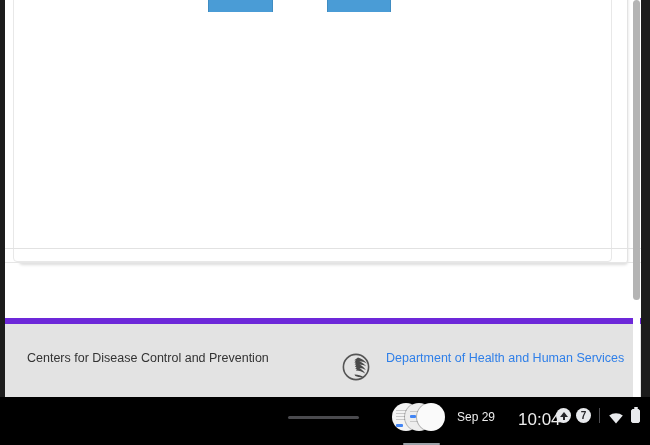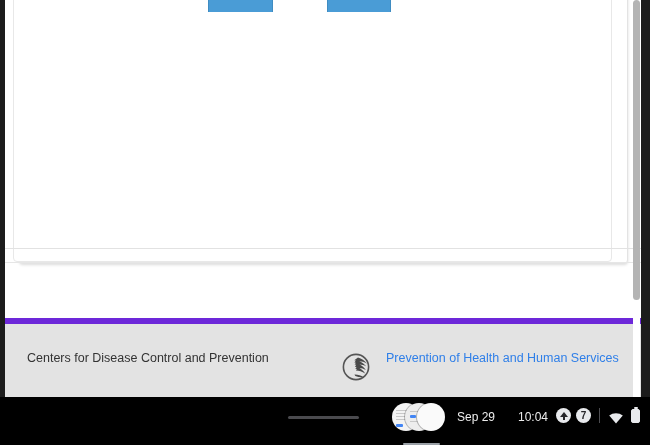--- a/index.html
+++ b/index.html
@@ -102,21 +102,21 @@
   .active-indicator{
     position:absolute;left:403px;bottom:0;width:37px;height:2px;
     background:#9aa0a6;border-radius:2px;
   }
   .shelf-date{
     position:absolute;left:457px;top:13px;
     font-size:12px;color:#ececec;white-space:nowrap;
   }
   .shelf-time{
     position:absolute;left:518px;top:13px;
-    font-size:12px;color:#ececec;white-space:nowrap;
+    font-size:17px;color:#ececec;white-space:nowrap;
   }
   .icon-circle{
     position:absolute;top:11px;width:15px;height:15px;border-radius:50%;
     background:#e8eaed;
   }
   .icon-upload{left:556px;}
   .icon-upload::after{
     content:"";position:absolute;left:50%;top:50%;margin:-4px 0 0 -4px;
     width:0;height:0;border-left:4px solid transparent;border-right:4px solid transparent;
     border-bottom:5px solid #26262a;
@@ -175,21 +175,21 @@
             <circle cx="15" cy="17" r="12.6" fill="none" stroke="#555555" stroke-width="1.6"></circle>
             <g fill="#4a4a4a">
               <path d="M17 7.5c3.6 1.1 6.6 3.2 8.9 5.9-2.5-1.4-5-2.1-7.6-2.2 2.9 1.2 5.3 3 7.1 5.3-2.3-1.2-4.6-1.8-6.9-1.9 2.6 1.3 4.7 3.1 6.3 5.4-2.1-1.1-4.2-1.7-6.3-1.9 2.4 1.4 4.3 3.2 5.6 5.4-2.9-1.9-6-2.8-9.2-2.9l1-1.6-1.6-.2 1.3-1.8-1.7-.3 1.4-1.9-1.7-.2 1.4-1.9-1.6-.3 1.5-1.9-1.6-.2z"></path>
               <path d="M13.5 24.6c3.3-.1 6.4.8 9.2 2.6-3 .3-5.8-.1-8.4-1.2z"></path>
             </g>
           </svg>
         </span>
 
         <div class="footer-links">
           <div>
-            <a href="#">Prevention of Health and Human Services</a>
+            <a href="#">Department of Health and Human Services</a>
           </div>
         </div>
       </div>
 
       <div class="scrollbar-track"></div>
       <div class="scrollbar-thumb"></div>
     </div>
   </div>
 
   <div class="win-edge-left"></div>

